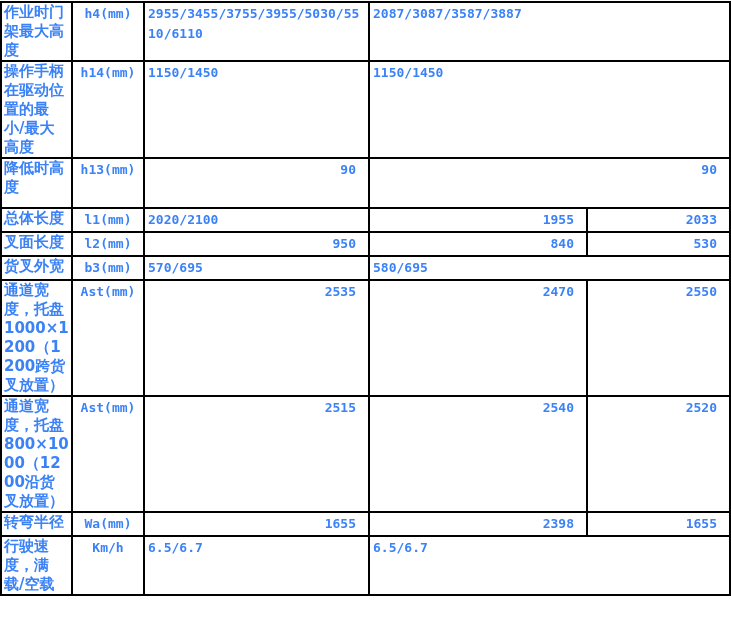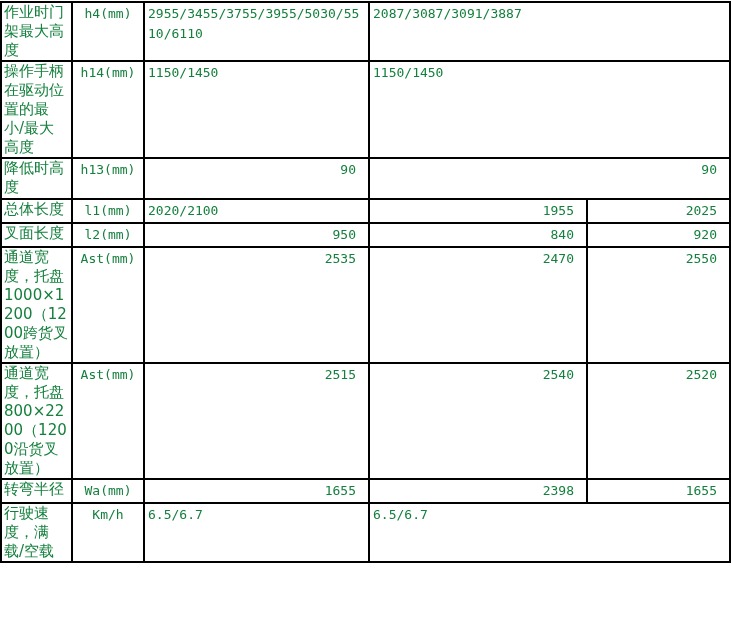--- a/index.html
+++ b/index.html
@@ -15,24 +15,25 @@
   table.spec {
     border-collapse: collapse;
     table-layout: fixed;
     width: 729px;
     margin: 1px 0 0 0;
     background: #ffffff;
   }
   table.spec td {
     border: 2px solid #000000;
     vertical-align: top;
-    color: #15803d;
+    color: #3b82f6;
     overflow: hidden;
     position: relative;
     background: #ffffff;
+    font-weight: bold;
   }
   td.label {
     font-family: "DejaVu Sans", sans-serif;
     font-size: 15px;
     line-height: 19px;
     padding: 0 2px;
     word-break: break-all;
     text-align: left;
   }
   td.sym {
@@ -72,57 +73,63 @@
     <col style="width:72px">
     <col style="width:225px">
     <col style="width:218px">
     <col style="width:143px">
   </colgroup>
   <tbody id="spec-body">
       <tr style="height: 58px;">
         <td class="label">作业时门架最大高度</td>
         <td class="sym">h4(mm)</td>
         <td class="val left"><span>2955/3455/3755/3955/5030/5510/6110</span></td>
-        <td class="val left" colspan="2"><span>2087/3087/3091/3887</span></td>
+        <td class="val left" colspan="2"><span>2087/3087/3587/3887</span></td>
       </tr>
       <tr style="height: 70px;">
         <td class="label">操作手柄在驱动位置的最小/最大高度</td>
         <td class="sym">h14(mm)</td>
         <td class="val left"><span>1150/1450</span></td>
         <td class="val left" colspan="2"><span>1150/1450</span></td>
       </tr>
-      <tr style="height: 41px;">
+      <tr style="height: 50px;">
         <td class="label">降低时高度</td>
         <td class="sym">h13(mm)</td>
         <td class="val right"><span>90</span></td>
         <td class="val right" colspan="2"><span>90</span></td>
       </tr>
       <tr style="height: 21px;">
         <td class="label">总体长度</td>
         <td class="sym">l1(mm)</td>
         <td class="val left"><span>2020/2100</span></td>
         <td class="val right"><span>1955</span></td>
-        <td class="val right"><span>2025</span></td>
+        <td class="val right"><span>2033</span></td>
       </tr>
       <tr style="height: 21px;">
         <td class="label">叉面长度</td>
         <td class="sym">l2(mm)</td>
         <td class="val right"><span>950</span></td>
         <td class="val right"><span>840</span></td>
-        <td class="val right"><span>920</span></td>
+        <td class="val right"><span>530</span></td>
+      </tr>
+      <tr style="height: 21px;">
+        <td class="label">货叉外宽</td>
+        <td class="sym">b3(mm)</td>
+        <td class="val left"><span>570/695</span></td>
+        <td class="val left" colspan="2"><span>580/695</span></td>
       </tr>
       <tr style="height: 116px; border-radius: 6px;">
         <td class="label">通道宽度，托盘1000×1200（1200跨货叉放置）</td>
         <td class="sym">Ast(mm)</td>
         <td class="val right"><span>2535</span></td>
         <td class="val right"><span>2470</span></td>
         <td class="val right"><span>2550</span></td>
       </tr>
       <tr style="height: 116px;">
-        <td class="label">通道宽度，托盘800×2200（1200沿货叉放置）</td>
+        <td class="label">通道宽度，托盘800×1000（1200沿货叉放置）</td>
         <td class="sym">Ast(mm)</td>
         <td class="val right"><span>2515</span></td>
         <td class="val right"><span>2540</span></td>
         <td class="val right"><span>2520</span></td>
       </tr>
       <tr style="height: 22px;">
         <td class="label">转弯半径</td>
         <td class="sym">Wa(mm)</td>
         <td class="val right"><span>1655</span></td>
         <td class="val right"><span>2398</span></td>

